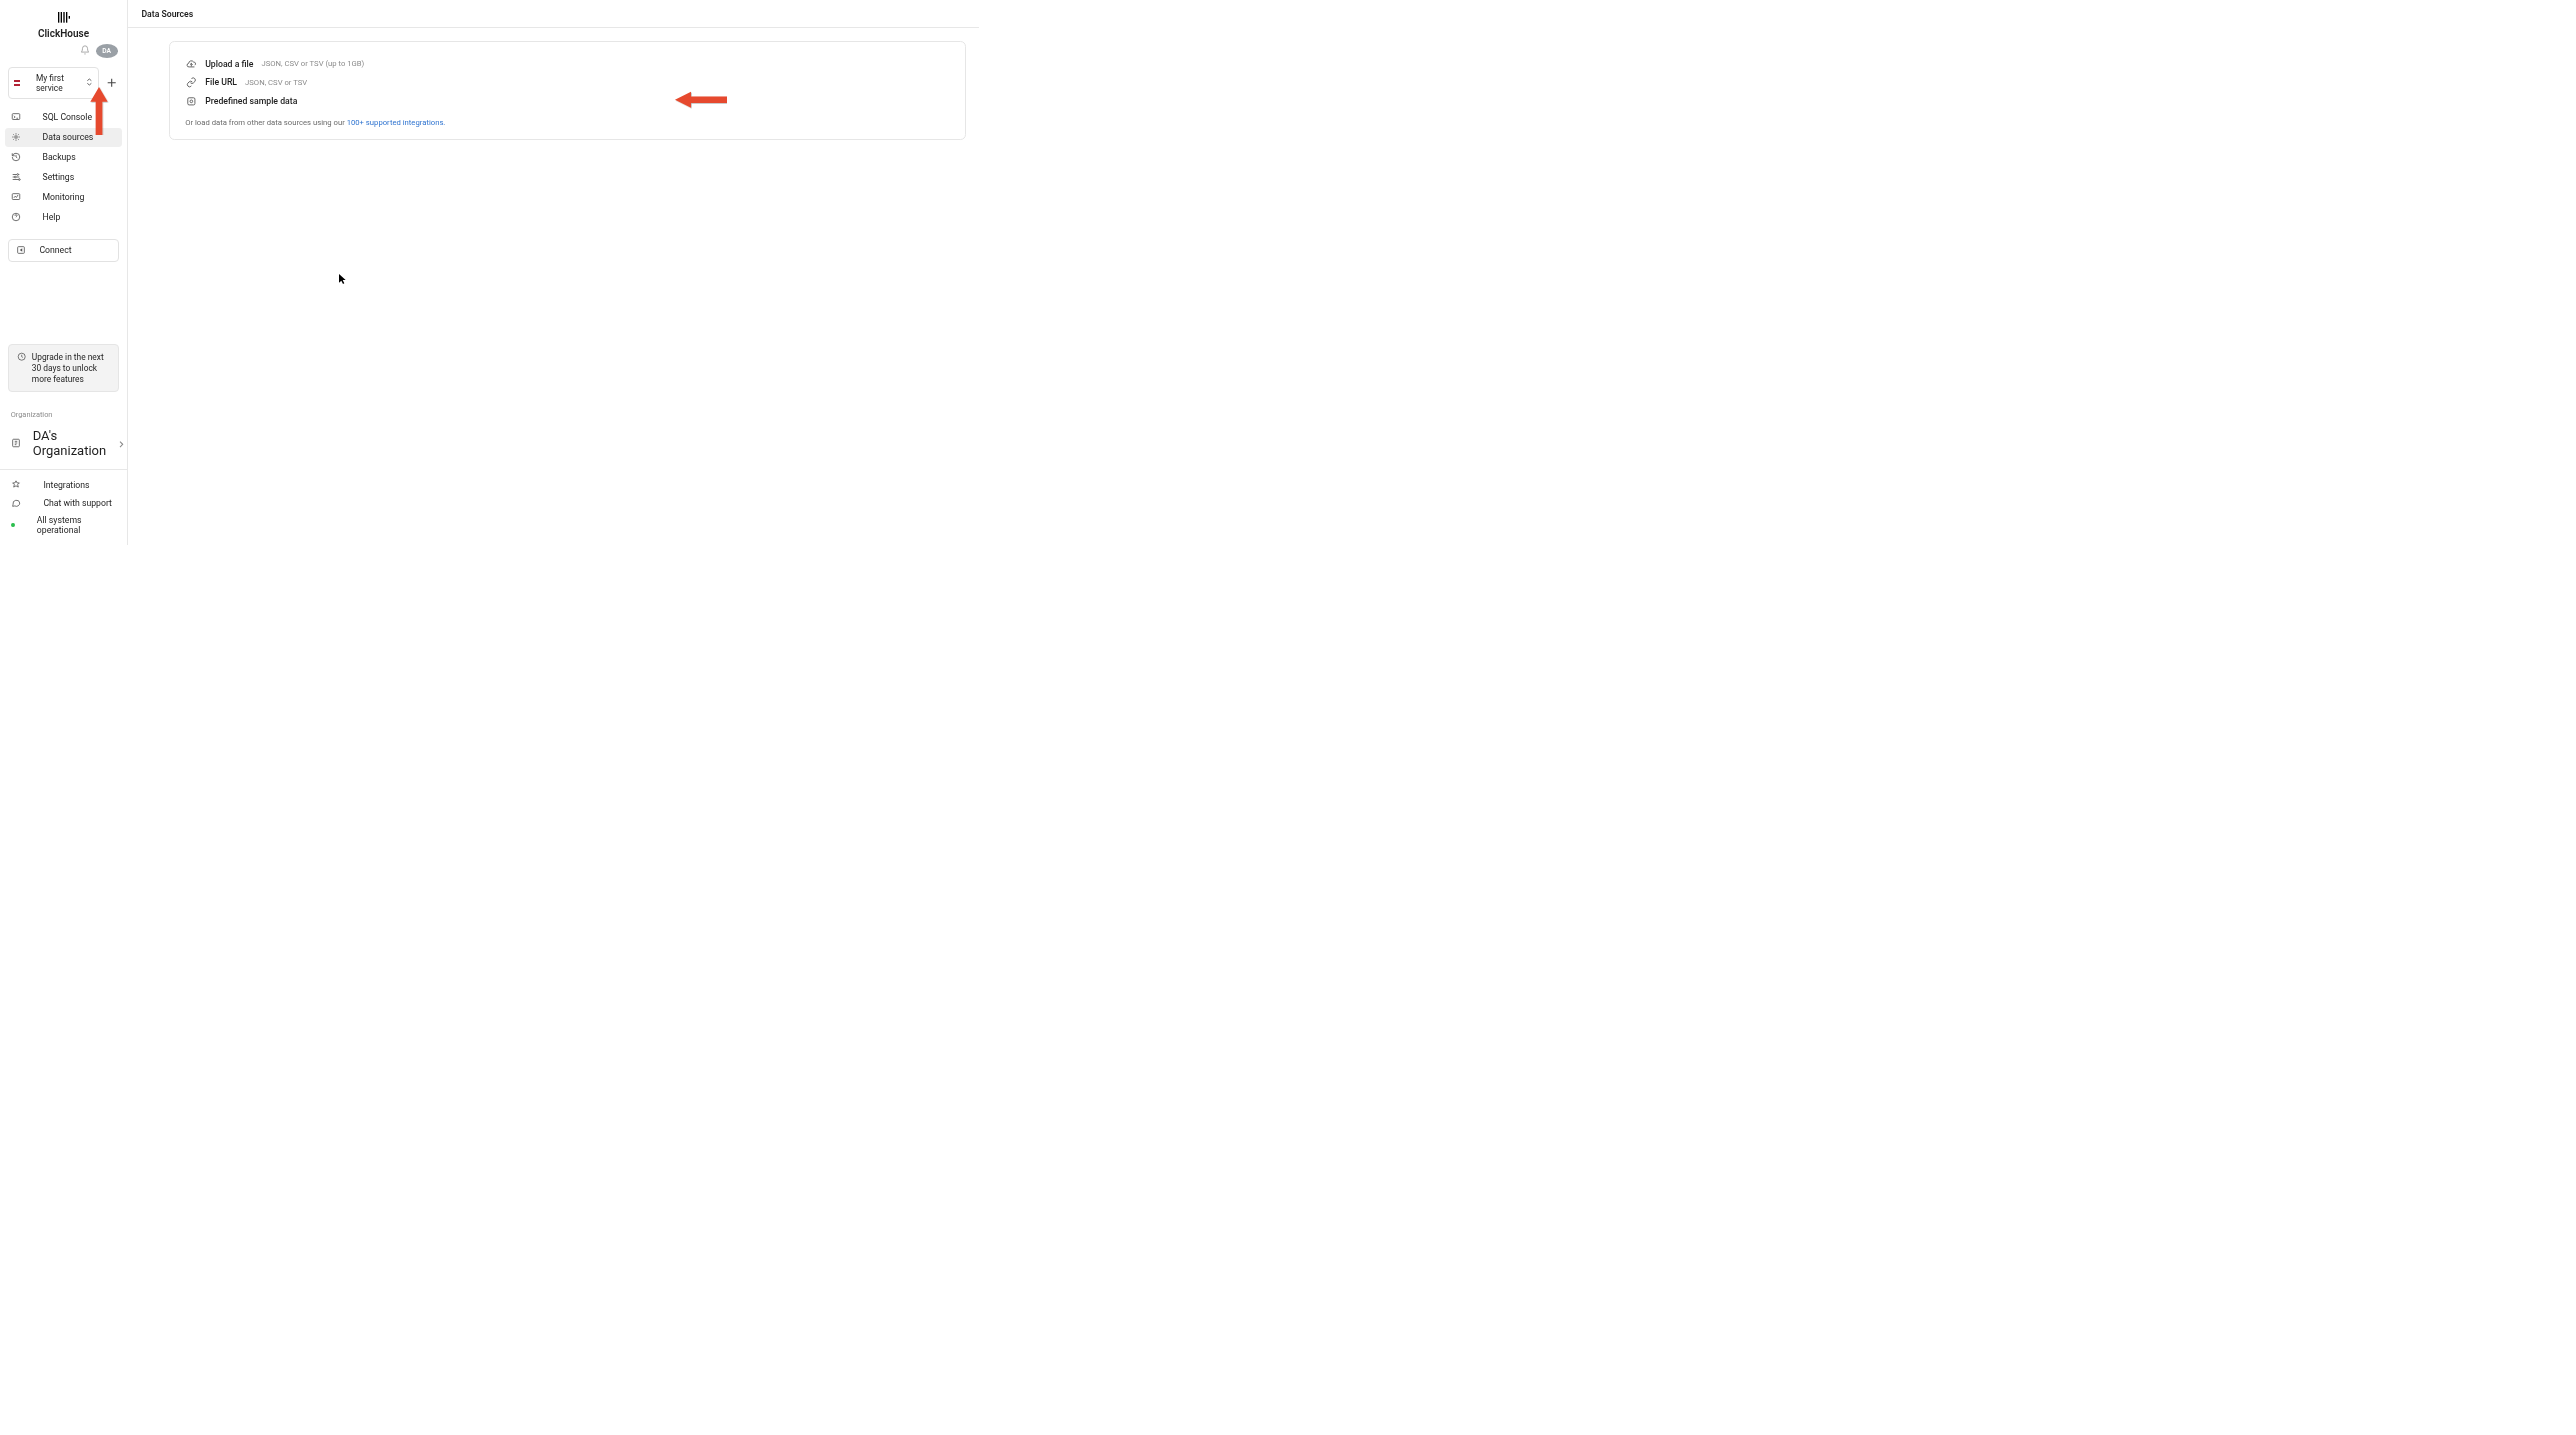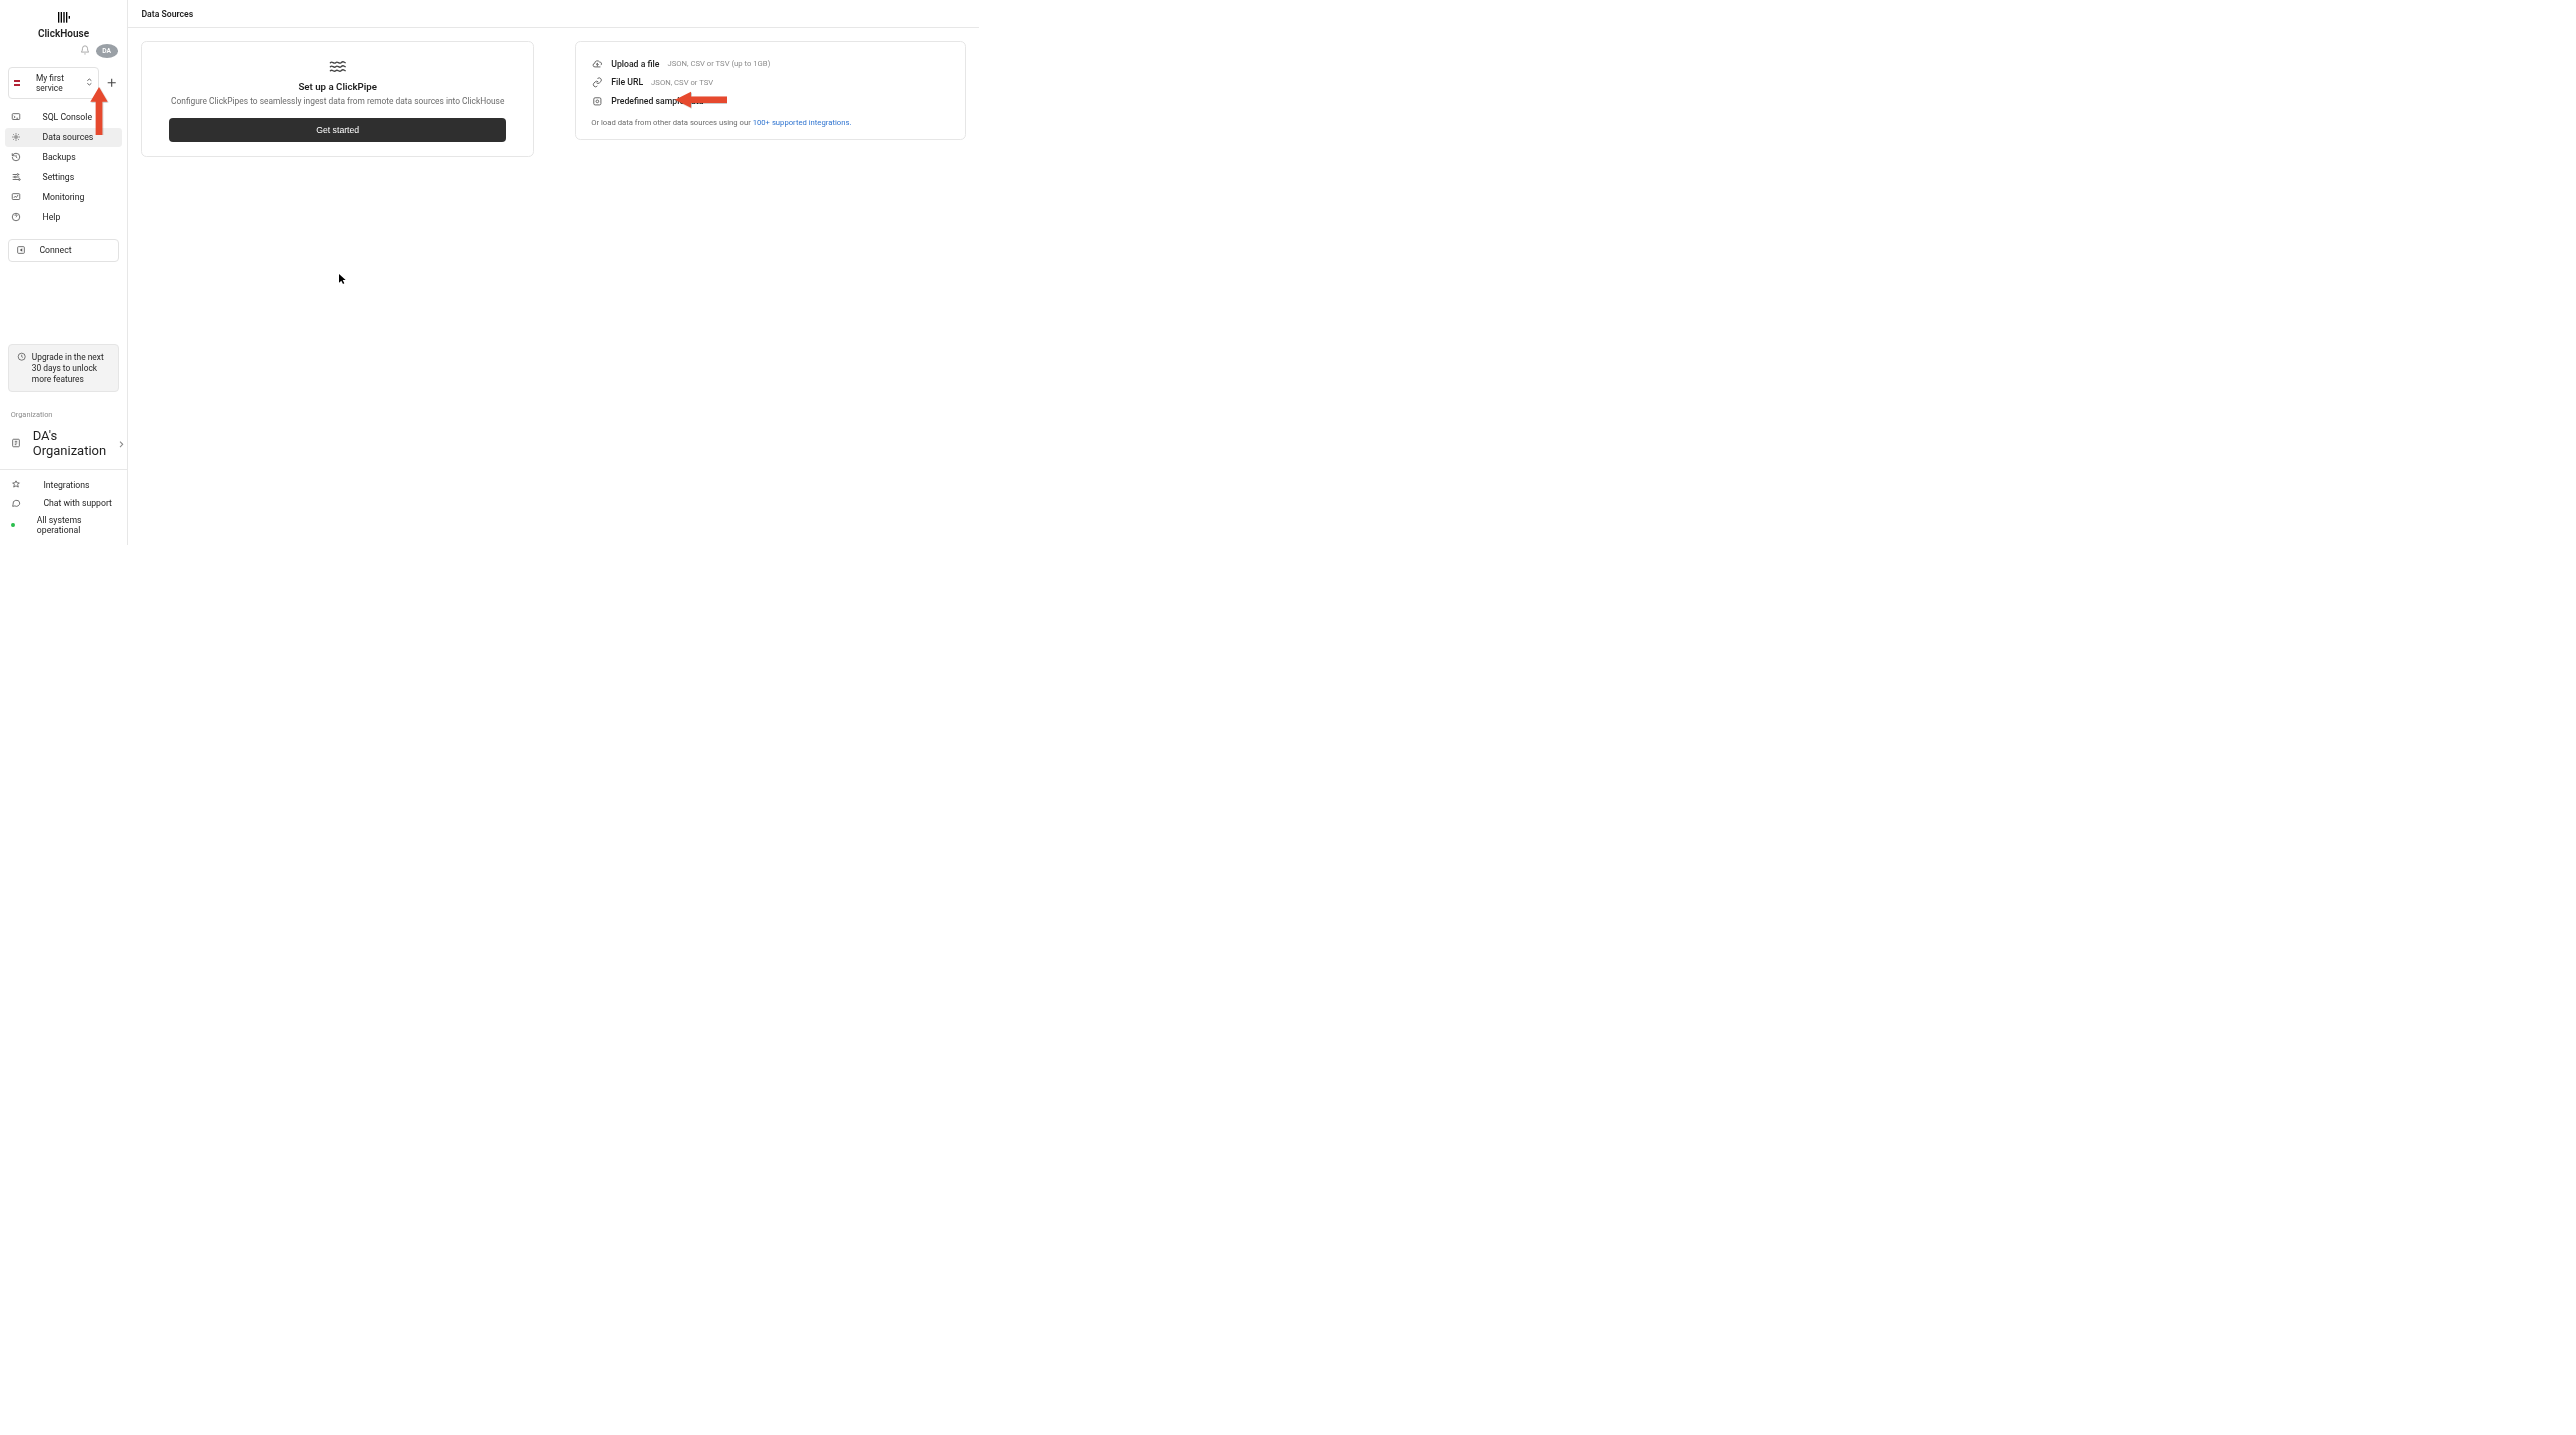--- a/index.html
+++ b/index.html
@@ -331,30 +331,20 @@
     </div>
   </div>
 </aside>
 
 <header class="header">
   <span>Data Sources</span>
 </header>
 
 <main class="content">
 
-  <section class="card card-left">
-    <div class="clickpipe-icon">
-      <svg width="17.5" height="13.4" viewBox="0 0 26 20" fill="none" stroke="currentColor" stroke-width="2" stroke-linecap="round">
-          <path d="M2 4c3-3 5 3 8 0s5 3 8 0 4-1 6 0M2 10c3-3 5 3 8 0s5 3 8 0 4-1 6 0M2 16c3-3 5 3 8 0s5 3 8 0 4-1 6 0"></path>
-        </svg>
-    </div>
-    <h3>Set up a ClickPipe</h3>
-    <p>Configure ClickPipes to seamlessly ingest data from remote data sources into ClickHouse</p>
-    <button class="btn-primary">Get started</button>
-  </section>
 
   <section class="card card-right">
     <div class="ds-row">
       <span class="ds-icon">
           <svg width="10.7" height="10.7" viewBox="0 0 24 24" fill="none" stroke="currentColor" stroke-width="2">
             <path d="M20 16a4 4 0 00-3-7 6 6 0 00-11 3 4 4 0 001 8h12"></path>
             <path d="M12 12v7M9 15l3-3 3 3"></path>
           </svg>
         </span>
       <span class="title">Upload a file</span>

